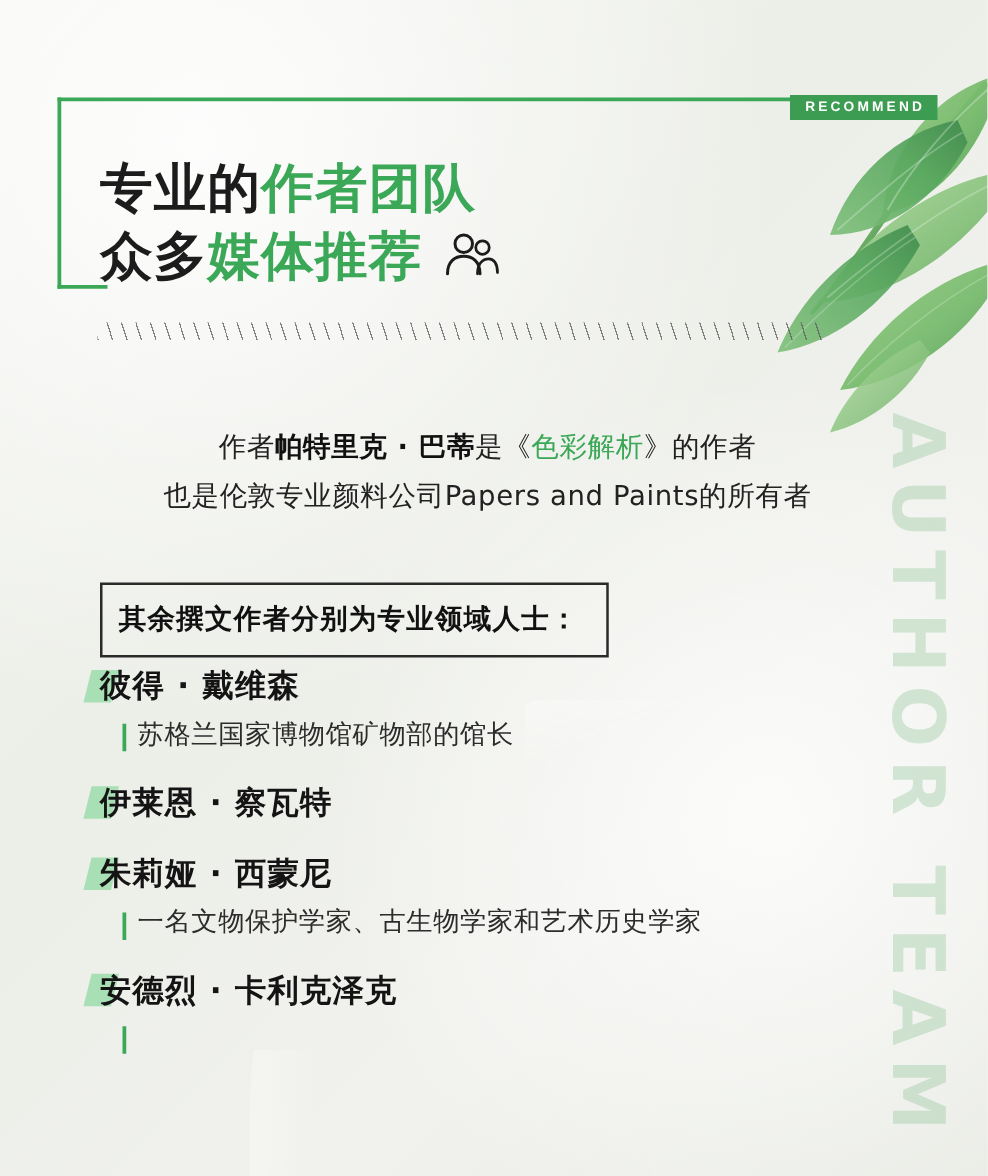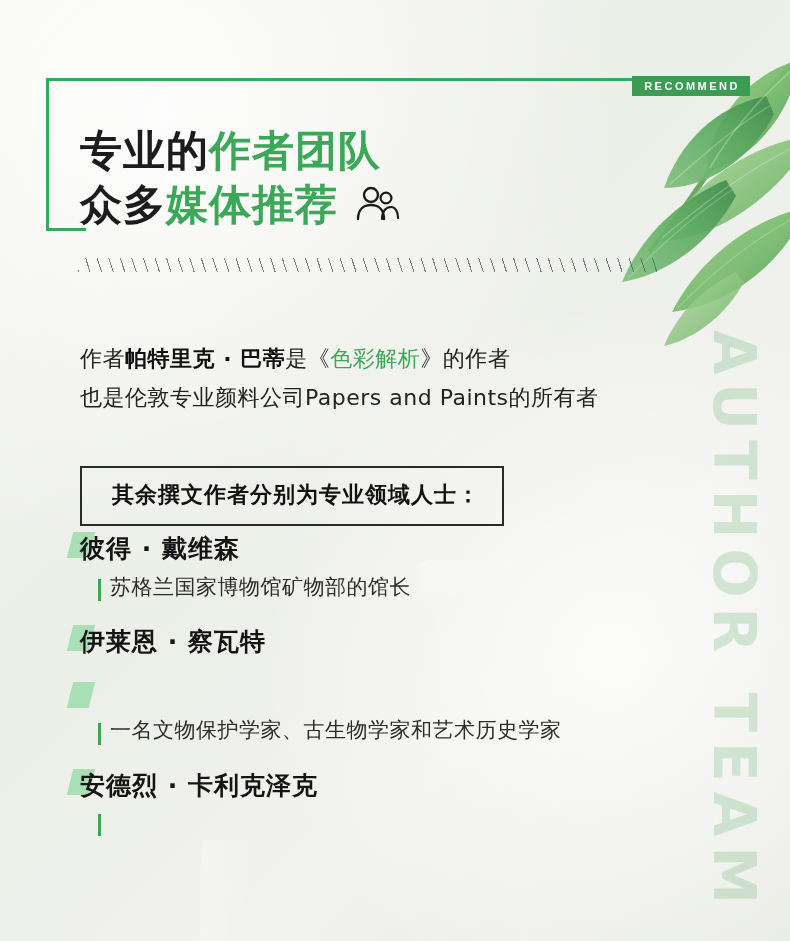--- a/index.html
+++ b/index.html
@@ -142,59 +142,61 @@
         #5a5a5a 0px, #5a5a5a 1px, transparent 1px, transparent 11px);
     opacity: 0.75;
   }
 
   
   .intro {
     position: absolute;
     left: 80px;
     top: 340px;
     width: 620px;
+    text-align: center;
   }
   .intro-line {
     font-size: 22px;
     color: #222222;
     line-height: 1.75;
     letter-spacing: 0.5px;
     white-space: nowrap;
     font-family: "DejaVu Sans", "Liberation Sans", sans-serif;
   }
   .intro-strong { font-weight: 700; color: #111111; }
   .intro-green { color: #3aa856; font-weight: 500; }
 
   
   .boxed {
     position: absolute;
     left: 80px;
     top: 466px;
     border: 2px solid #2a2a2a;
-    padding: 12px 22px 14px 30px;
+    padding: 12px 22px 14px 13px;
     font-size: 22px;
     font-weight: 700;
     color: #111111;
     letter-spacing: 1px;
     background: transparent;
     font-family: "DejaVu Sans", "Liberation Sans", sans-serif;
   }
 
   
   .authors {
     position: absolute;
     left: 70px;
     top: 532px;
     width: 680px;
   }
   .author {
     margin-bottom: 24px;
   }
   .author-name-row {
     display: flex;
+    align-items: center;
   }
   .marker {
     width: 22px;
     height: 26px;
     background: #a9dfb4;
     margin-right: 10px;
     transform: skewX(-14deg);
     flex: 0 0 auto;
   }
   .author-name {
@@ -332,20 +334,21 @@
     <div class="author">
       <div class="author-name-row">
         <span class="marker"></span>
         <span class="author-name">伊莱恩 · 察瓦特</span>
       </div>
     </div>
 
     <div class="author">
       <div class="author-name-row">
         <span class="marker"></span>
+        <span class="author-name">朱莉娅 · 西蒙尼</span>
       </div>
       <div class="author-desc-row">
         <span class="desc-bar"></span>
         <span class="author-desc">一名文物保护学家、古生物学家和艺术历史学家</span>
       </div>
     </div>
 
     <div class="author">
       <div class="author-name-row">
         <span class="marker"></span>

